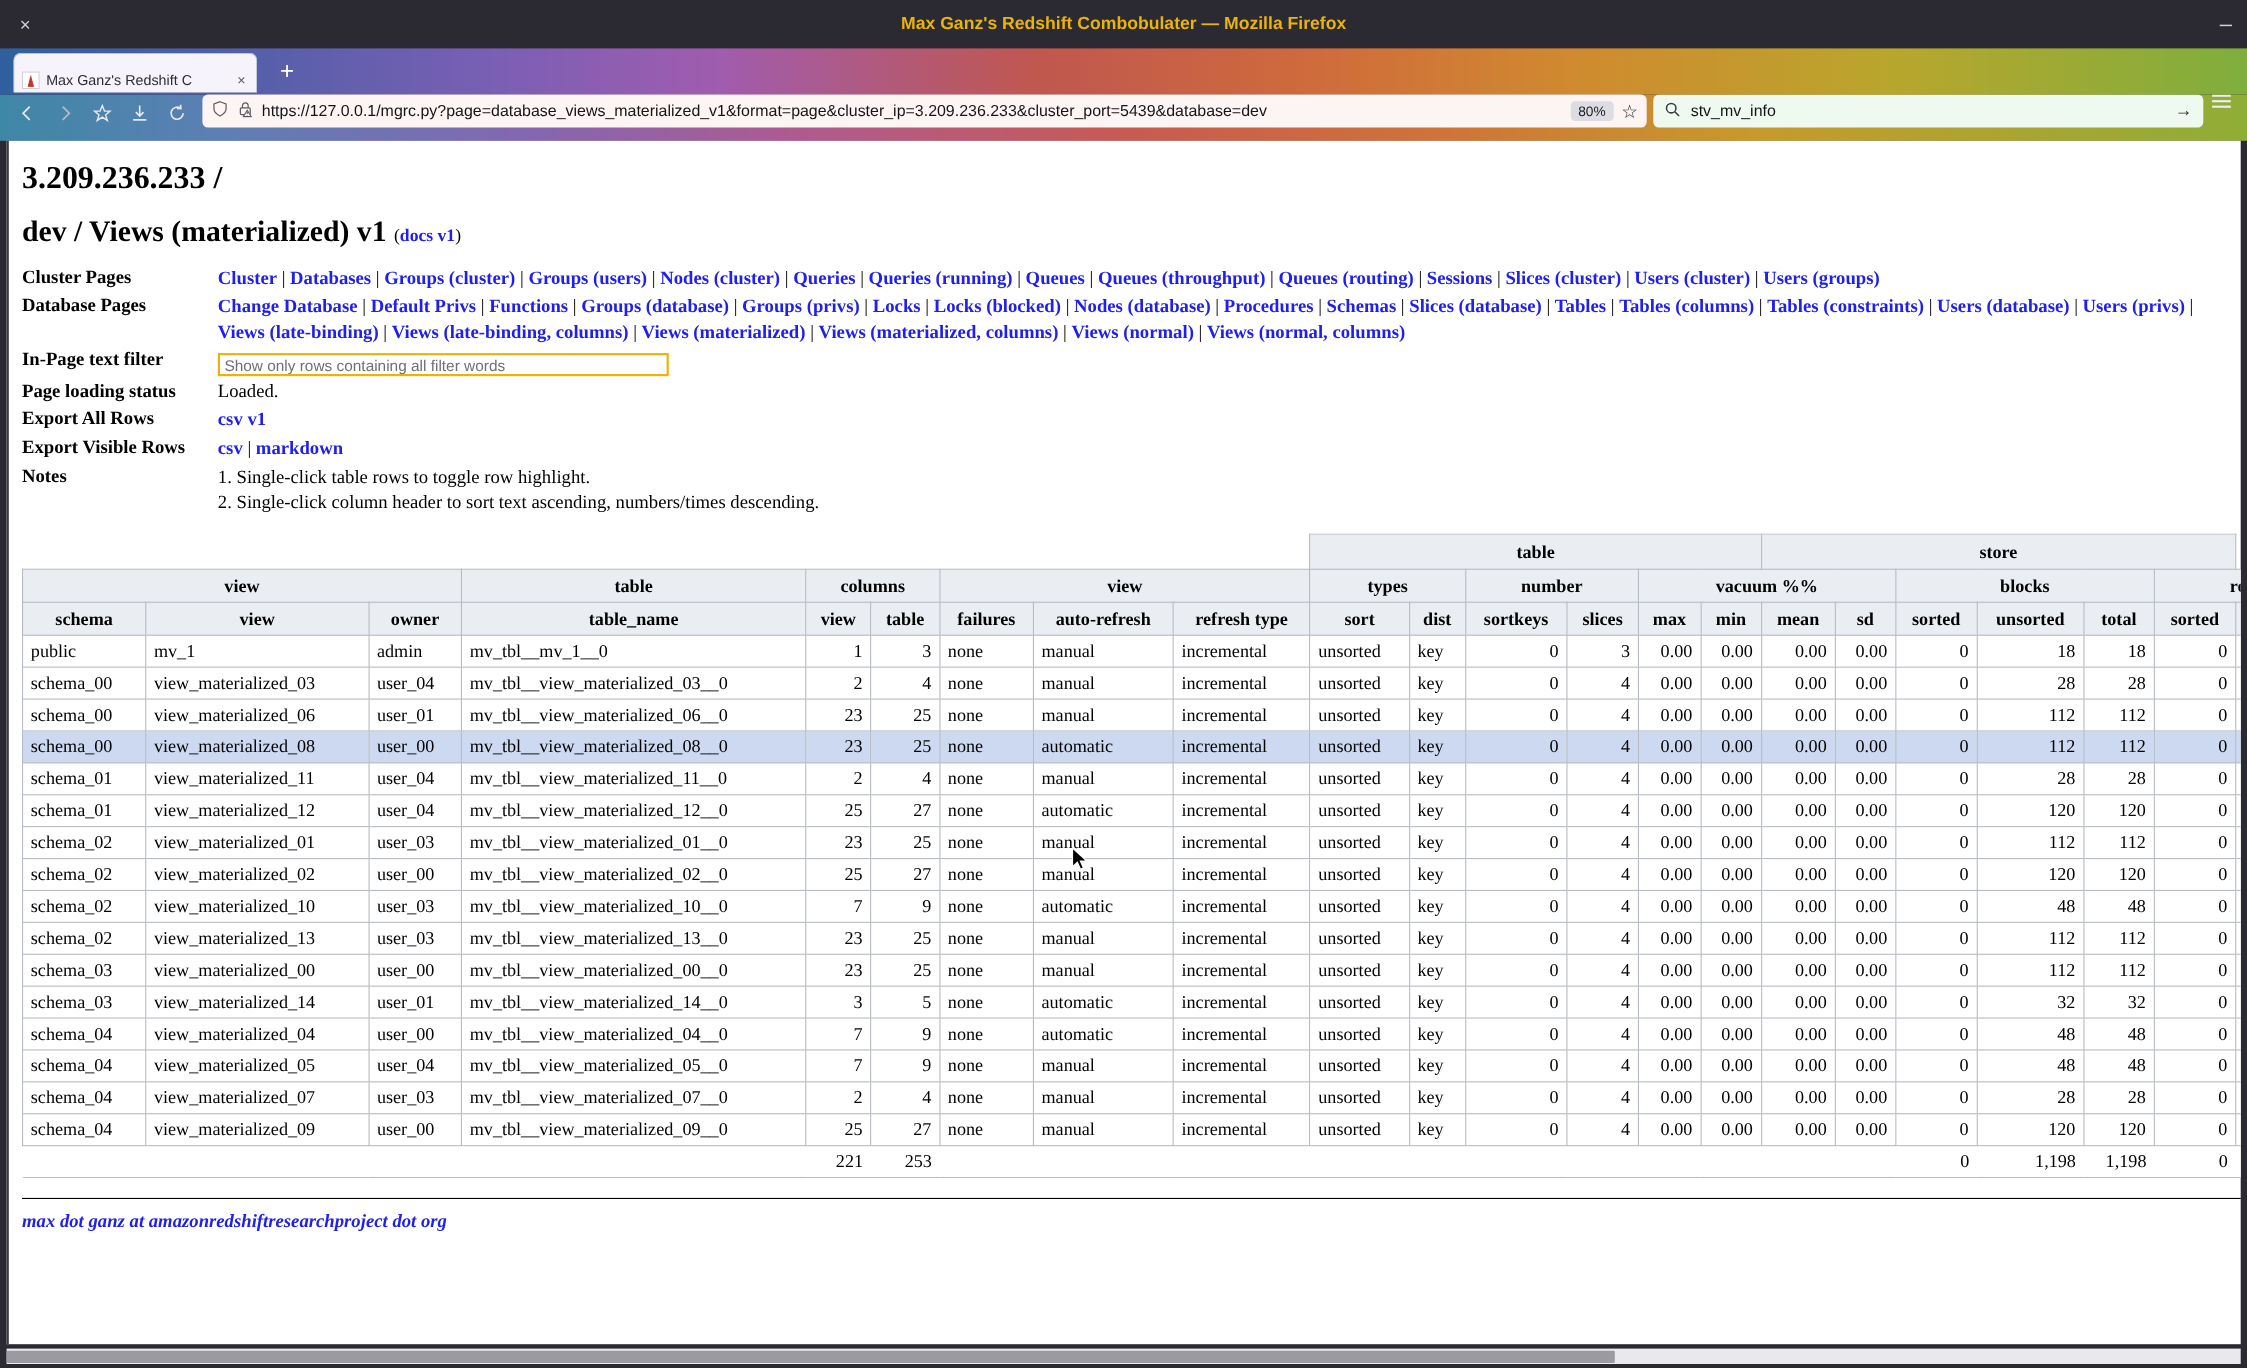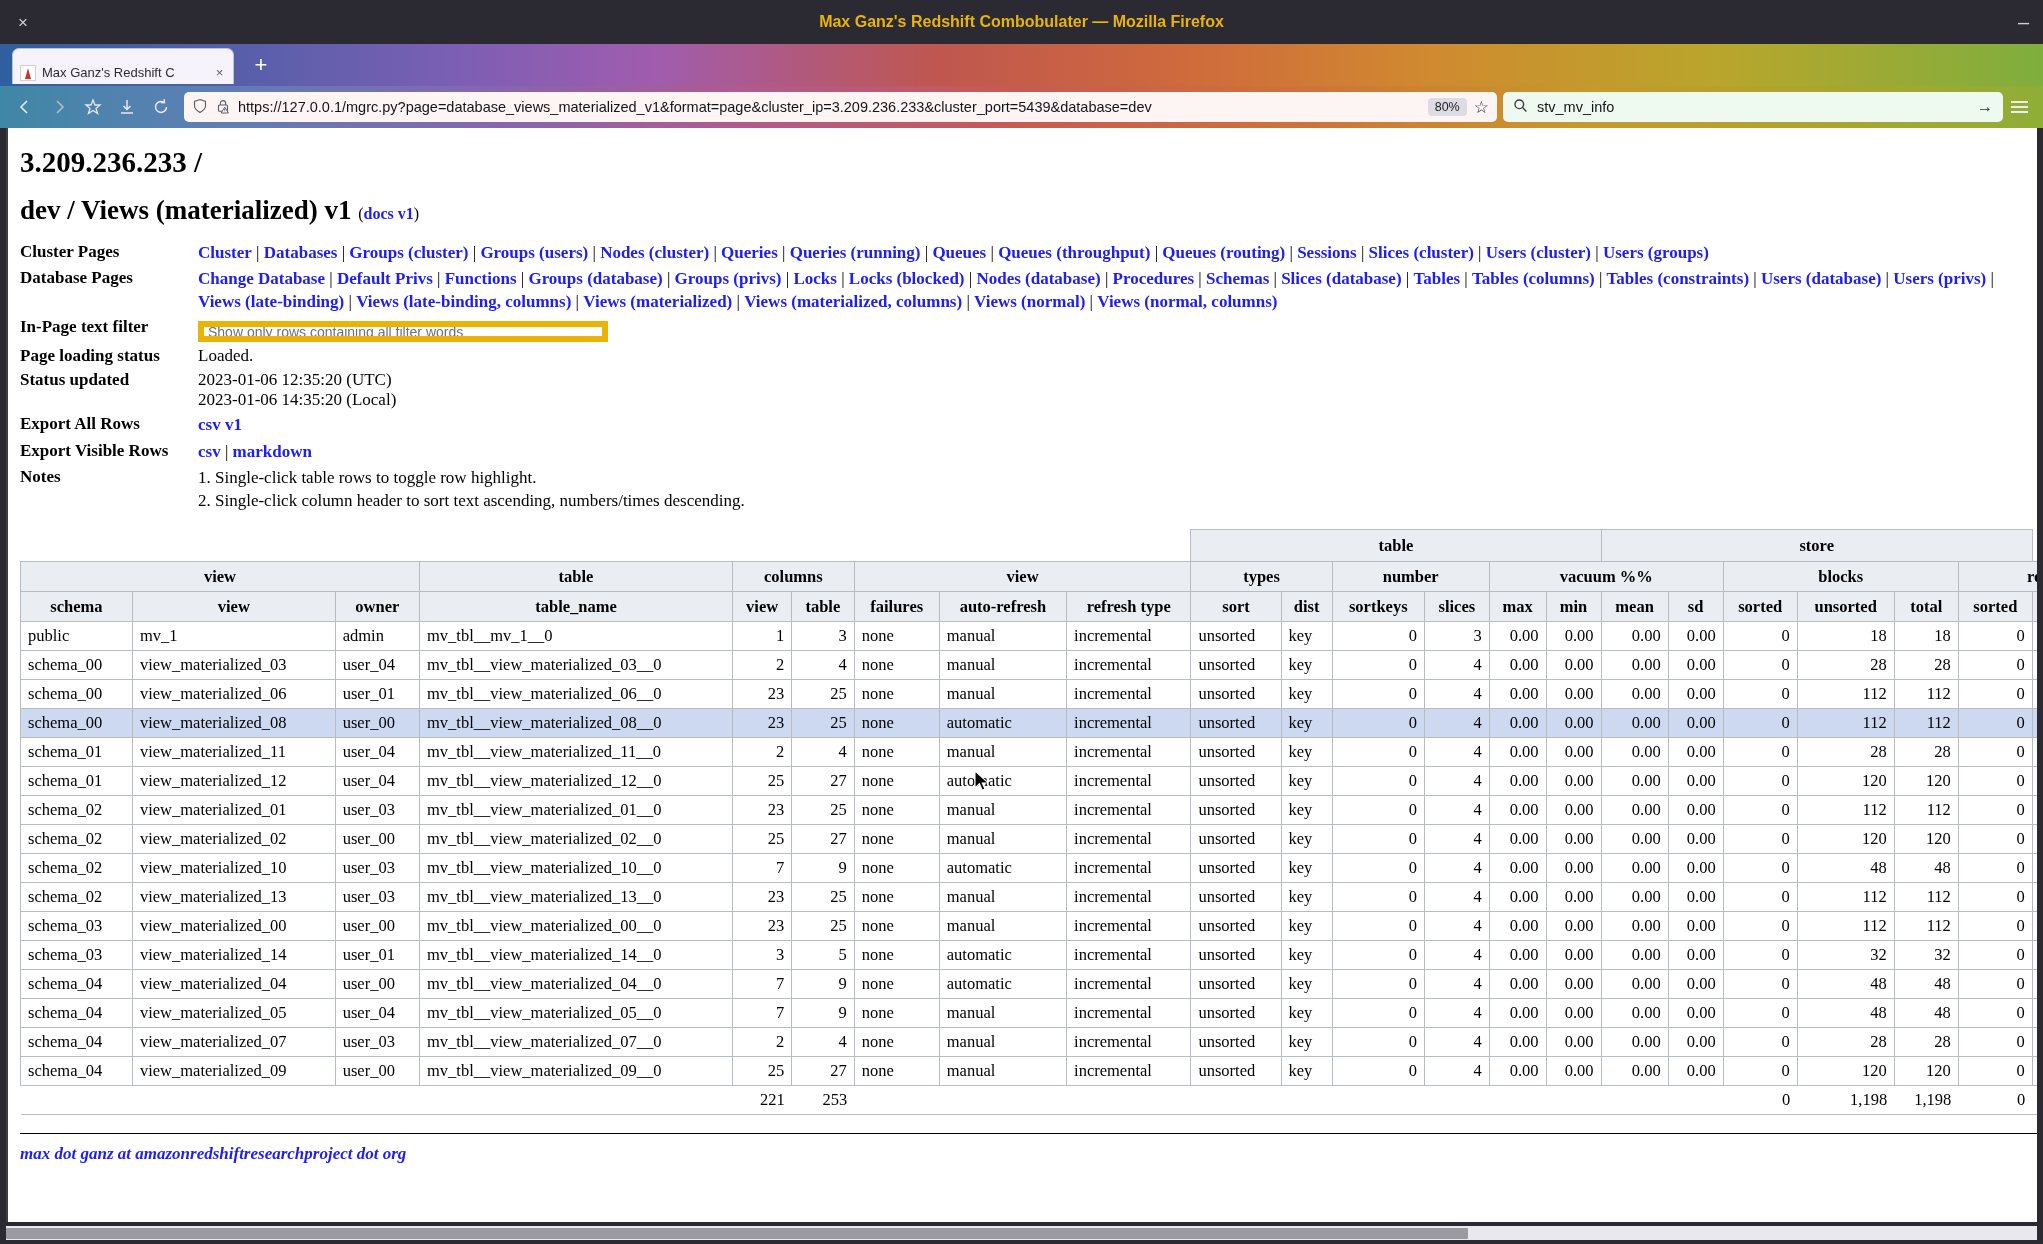--- a/index.html
+++ b/index.html
@@ -52,21 +52,21 @@
   }
   .tab .tab-label { flex:1 1 auto; white-space:nowrap; overflow:hidden; }
   .tab .tab-close { width:13px; text-align:center; color:#5b5b66; font-size:13px; }
   .tabstrip .newtab {
     margin-left:14px; margin-bottom:7px; width:26px; height:26px;
     color:#ffffff; font-size:22px; line-height:24px; text-align:center;
     font-family:"Liberation Sans", sans-serif;
   }
 
   .navbar {
-    height:42px; display:flex; align-items:center; gap:0px; padding:0 8px;
+    height:42px; display:flex; align-items:flex-start; gap:0px; padding:0 8px;
     background: linear-gradient(90deg,#3f87a6 0%, #5d7fb4 10%, #8566b0 24%,
                                 #b05a8e 36%, #c75a52 50%, #cf7338 64%, #c79a2c 78%, #8fae36 100%);
   }
   .navbtn {
     width:34px; height:34px; display:flex; align-items:center; justify-content:center;
     color:#e8e8ef; font-size:18px; font-family:"Liberation Sans", sans-serif;
   }
   .navbtn svg { display:block; }
   .urlbar {
     flex:1 1 auto; height:30px; margin:0 6px; border-radius:5px;
@@ -114,21 +114,21 @@
 
   table.meta { border-collapse:collapse; font-size:17px; }
   table.meta td { vertical-align:top; padding:2px 0; }
   table.meta td.lbl { font-weight:bold; white-space:nowrap; padding-right:26px; width:178px;}
   .links { line-height:1.32; }
   .links .sep { color:#000; }
 
   input.filter {
     width:410px; height:21px; font-size:14px; padding:1px 4px;
     font-family:"Liberation Sans", sans-serif;
-    border:6px solid #eab308; background:#fff; color:#000;
+    border:2px solid #eab308; background:#fff; color:#000;
   }
   input.filter::placeholder { color:#6f6f78; }
 
   .notes-line { line-height:1.35; }
 
   
   .tablewrap { margin-top:14px; width:2023px; overflow:hidden; }
   table.grid {
     border-collapse:collapse; font-size:16.5px; width:2110px;
     font-family:"Liberation Serif", serif;
@@ -268,27 +268,20 @@
         </tr>
         <tr>
           <td class="lbl">In-Page text filter</td>
           <td style="padding-top:6px;">
             <input class="filter" type="text" placeholder="Show only rows containing all filter words" style="">
           </td>
         </tr>
         <tr>
           <td class="lbl">Page loading status</td>
           <td>Loaded.</td>
-        </tr>
-        <tr>
-          <td class="lbl">Status updated</td>
-          <td>
-            <div>2023-01-06 12:35:20 (UTC)</div>
-            <div>2023-01-06 14:35:20 (Local)</div>
-          </td>
         </tr>
         <tr>
           <td class="lbl">Export All Rows</td>
           <td class="links" id="export-all-cell"><a href="#">csv v1</a></td>
         </tr>
         <tr>
           <td class="lbl">Export Visible Rows</td>
           <td class="links" id="export-visible-cell"><a href="#">csv</a><span class="sep"> | </span><a href="#">markdown</a></td>
         </tr>
         <tr>

